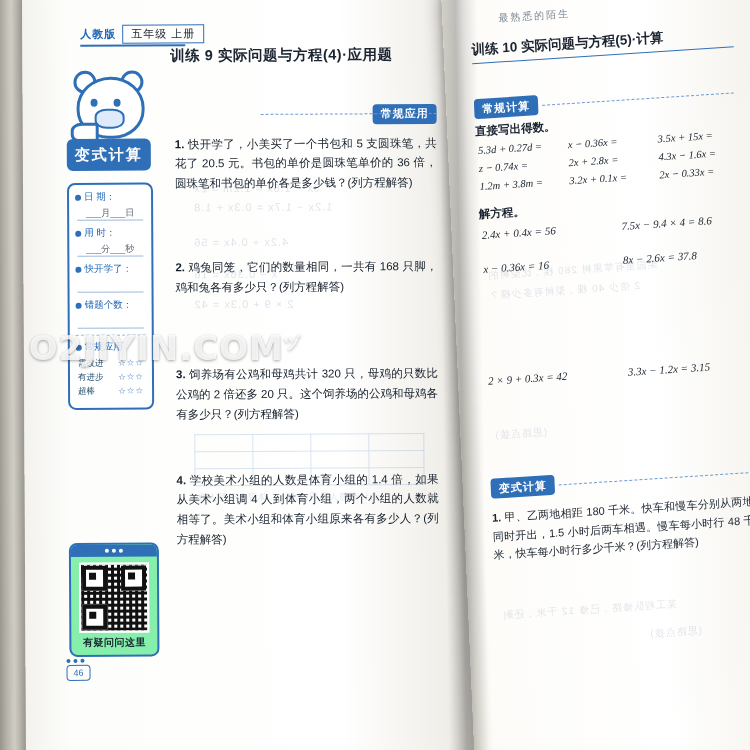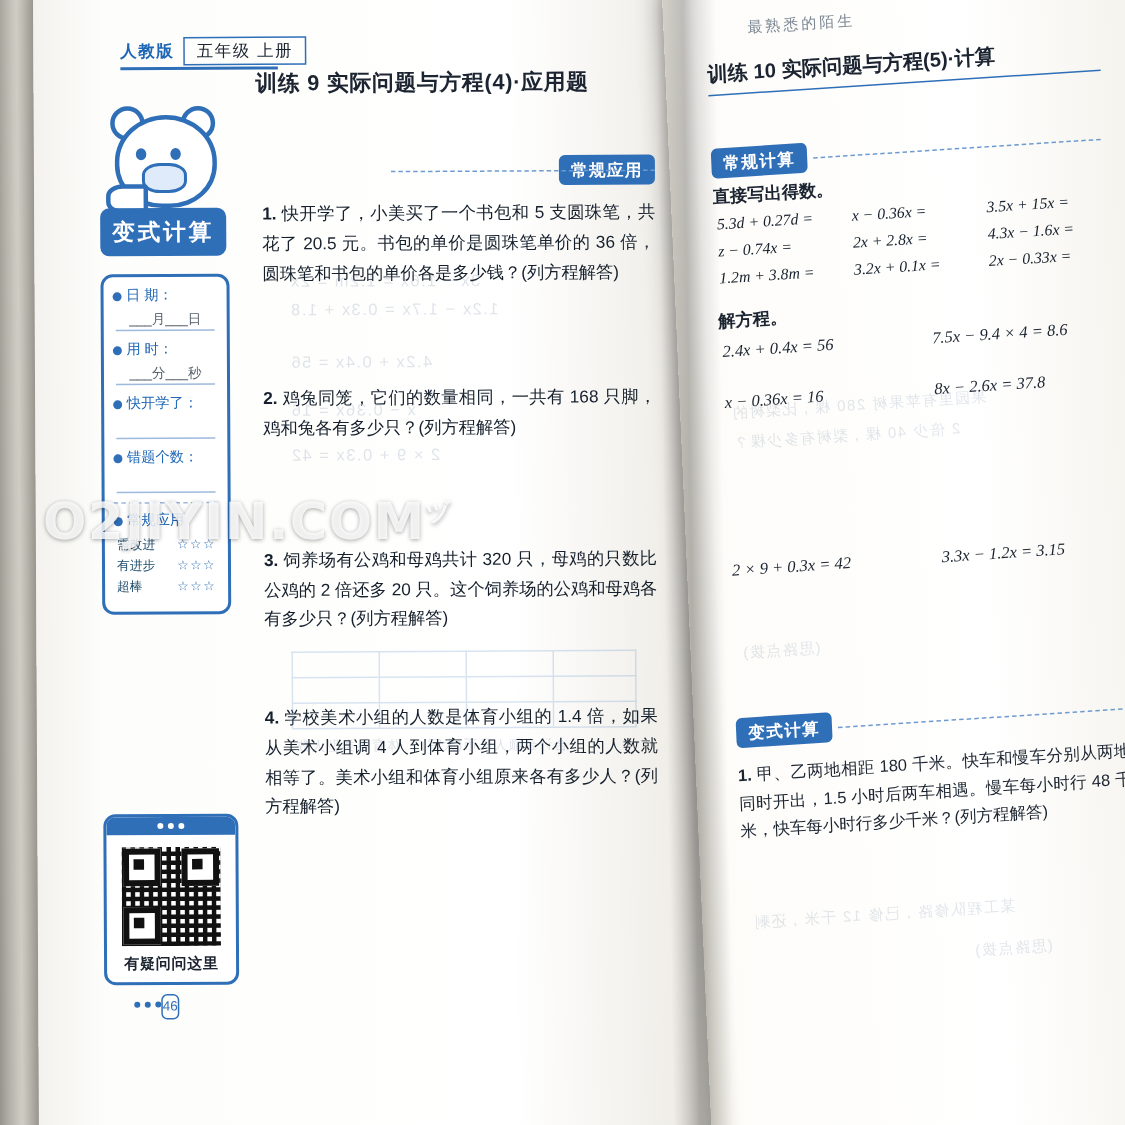--- a/index.html
+++ b/index.html
@@ -214,21 +214,21 @@
     display: flex; justify-content: space-between;
     font-size: 8.5px; color: #25506f; padding: 0 2px; margin-bottom: 2px;
   }
 
   .qr-card {
     position: absolute;
     left: 44px; top: 556px;
     width: 86px;
     border: 2px solid #2f6fb8;
     border-radius: 8px;
-    background: #ffffff;
+    background: #86efac;
     overflow: hidden;
   }
   .qr-card-top {
     height: 12px; background: #2f6fb8;
     display: flex; align-items: center; justify-content: center; gap: 3px;
   }
   .qr-card-top span { width: 4px; height: 4px; background: #fff; border-radius: 50%; }
   .qr-img {
     width: 66px; height: 66px; margin: 6px auto 3px;
     background-color: #fff;
@@ -254,23 +254,23 @@
     text-align: center;
     font-size: 10px;
     font-weight: bold;
     color: #1b2430;
     padding-bottom: 5px;
     letter-spacing: .5px;
   }
 
   .page-num-badge {
     position: absolute;
-    left: 64px; top: 672px;
+    left: 41px; top: 672px;
     width: 30px; height: 22px;
-    display: flex; flex-direction: row; align-items: center;
+    display: flex; flex-direction: column; align-items: flex-start;
   }
   .pnb-dots { display: flex; gap: 3px; }
   .pnb-dots span { width: 4px; height: 4px; border-radius: 50%; background: #2f6fb8; }
   .pnb-num {
     margin-top: 2px;
     width: 22px; height: 15px;
     border: 1.5px solid #2f6fb8;
     border-radius: 4px;
     color: #2f6fb8;
     font-size: 9px;

